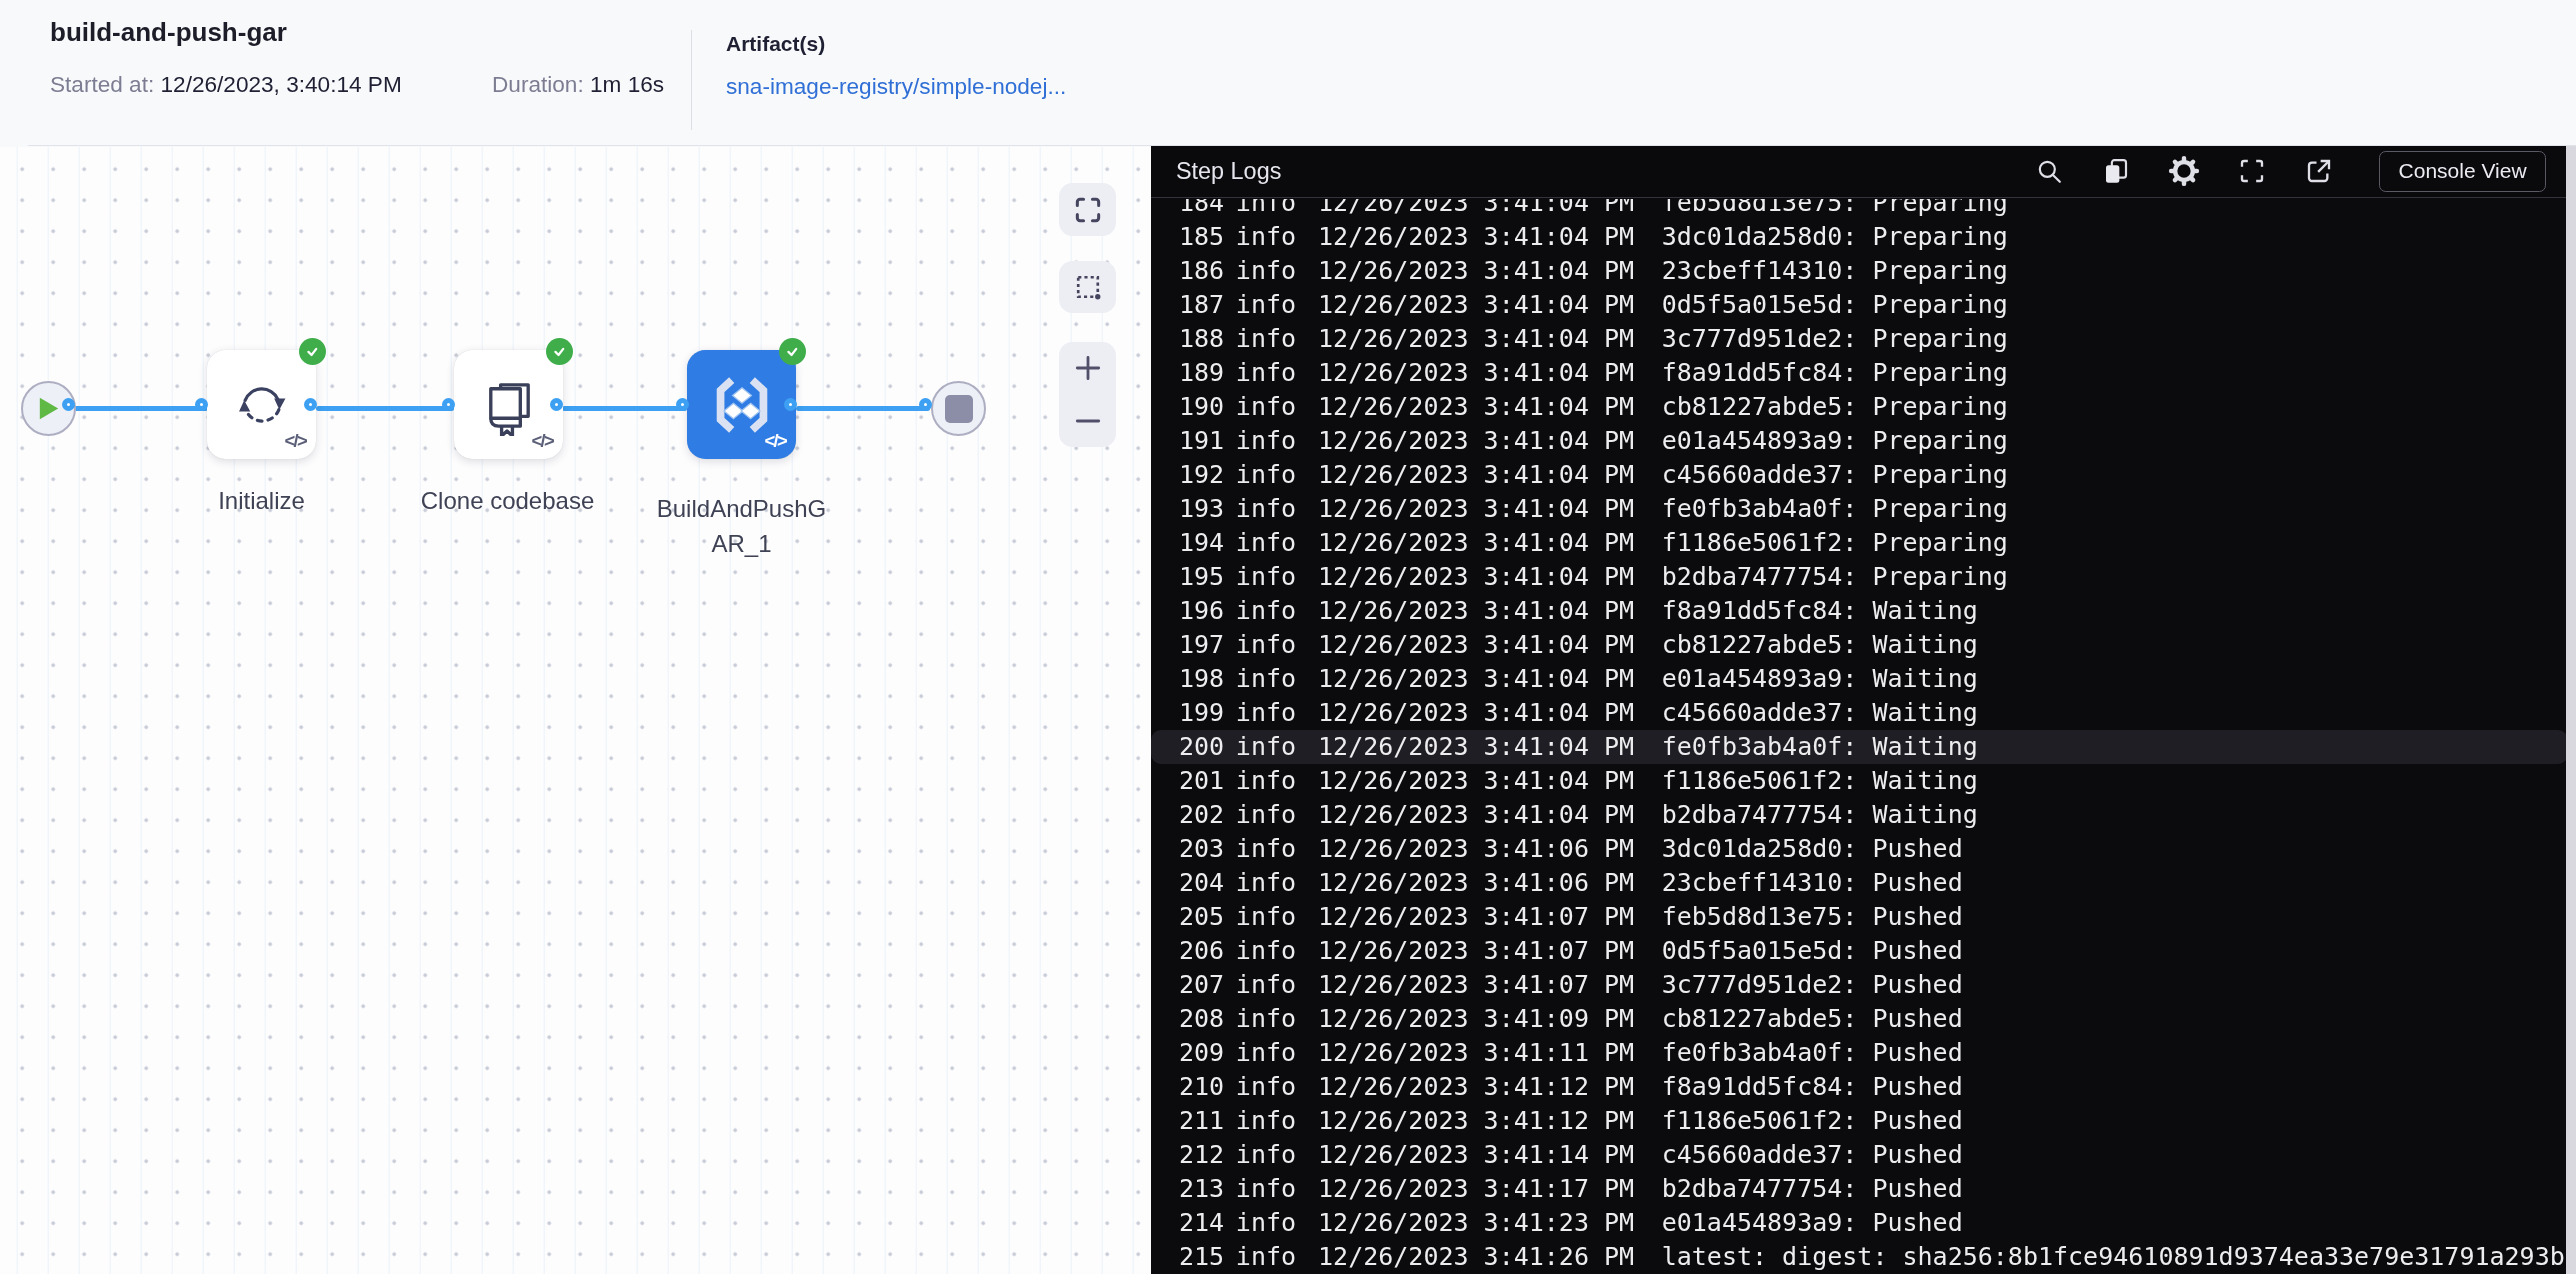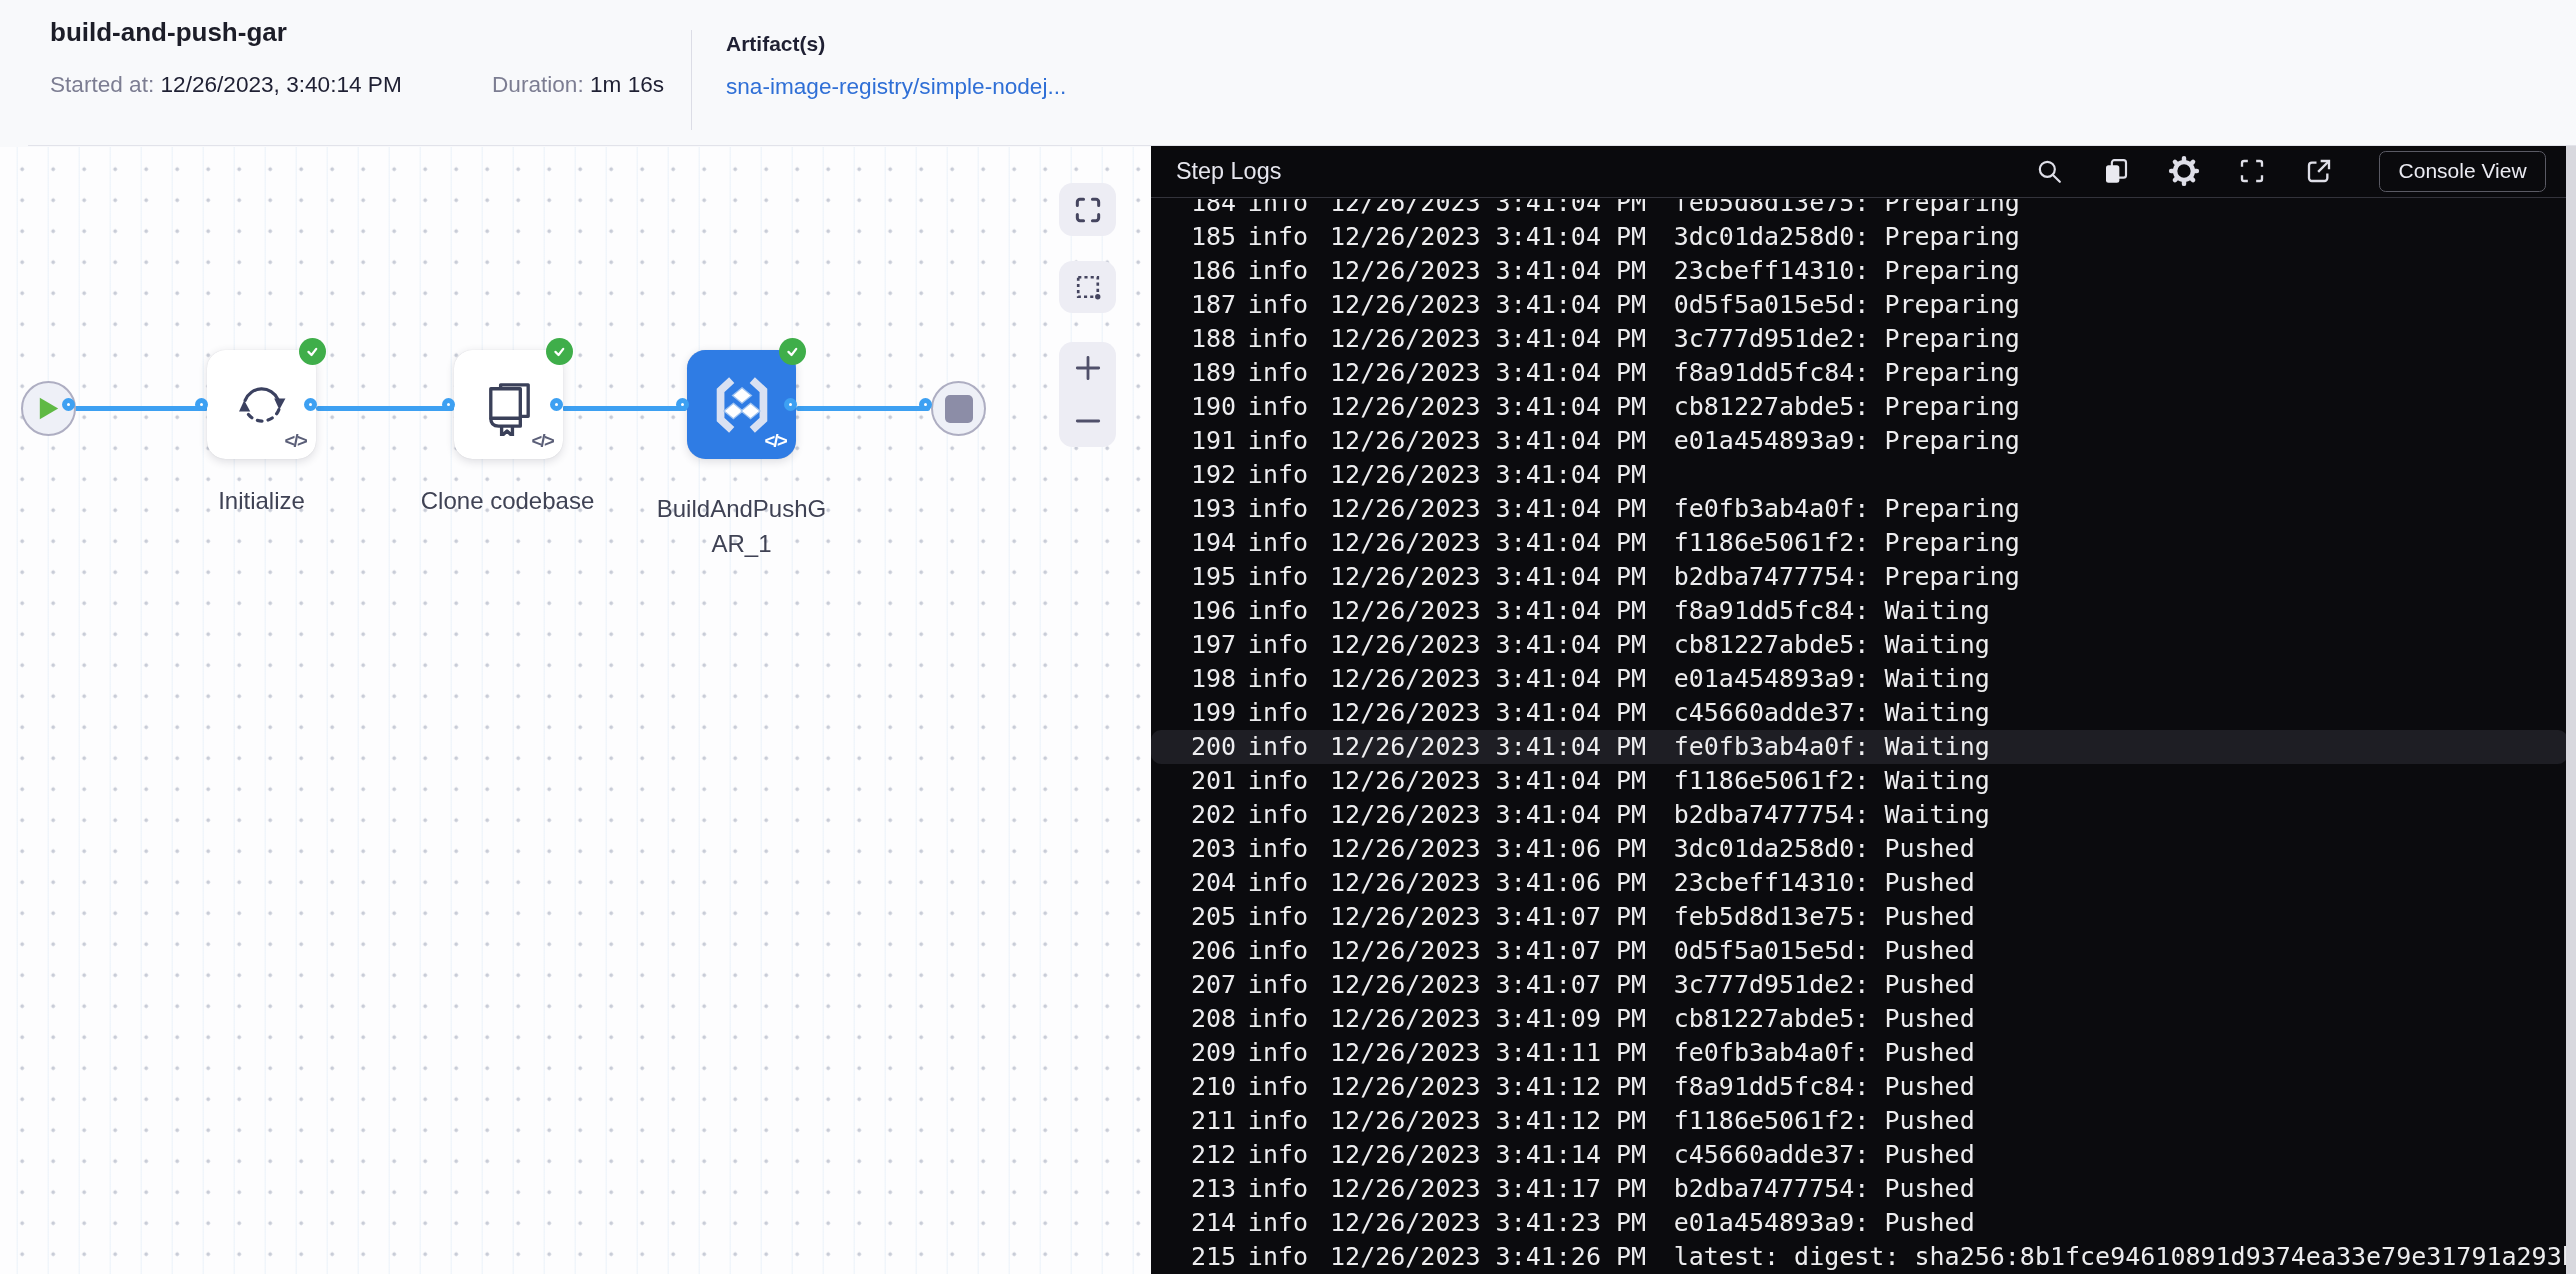--- a/index.html
+++ b/index.html
@@ -88,21 +88,21 @@
   .log-actions { margin-left:auto; display:flex; align-items:center; gap:37px; }
   .icon-btn { display:flex; align-items:center; justify-content:center; cursor:pointer; }
   .console-view-btn {
     margin-left:8.4px; border:0.8px solid #5a5a64; border-radius:6.7px; padding:7.5px 18.4px;
     font-size:21px; color:#ebebf2; background:transparent; cursor:pointer;
     font-family:"Liberation Sans", sans-serif;
   }
   .log-body { position:absolute; top:54px; left:0; right:0; bottom:0; overflow:hidden; }
   .log-lines { margin-top:-13.4px; }
   .log-row {
-    display:flex; height:34px; line-height:34px; padding-left:40px;
+    display:flex; height:34px; line-height:34px; padding-left:28px;
     font-family:"DejaVu Sans Mono", monospace; font-size:25px; color:#ededef;
     white-space:nowrap; overflow:hidden; cursor:default;
   }
   .log-row.hl { background:#1e1e24;border-radius:10px; }
   .c-num { width:3ch; margin-right:11.7px; }
   .c-lvl { width:4ch; margin-right:22px; }
   .c-ts  { width:21ch; margin-right:27.6px; }
   .c-msg { flex:1; overflow:hidden; }
 </style>
 </head>
@@ -322,20 +322,21 @@
           <div class="log-row">
             <span class="c-num">191</span>
             <span class="c-lvl">info</span>
             <span class="c-ts">12/26/2023 3:41:04 PM</span>
             <span class="c-msg">e01a454893a9: Preparing</span>
           </div>
           <div class="log-row">
             <span class="c-num">192</span>
             <span class="c-lvl">info</span>
             <span class="c-ts">12/26/2023 3:41:04 PM</span>
+            <span class="c-msg">c45660adde37: Preparing</span>
           </div>
           <div class="log-row">
             <span class="c-num">193</span>
             <span class="c-lvl">info</span>
             <span class="c-ts">12/26/2023 3:41:04 PM</span>
             <span class="c-msg">fe0fb3ab4a0f: Preparing</span>
           </div>
           <div class="log-row">
             <span class="c-num">194</span>
             <span class="c-lvl">info</span>

